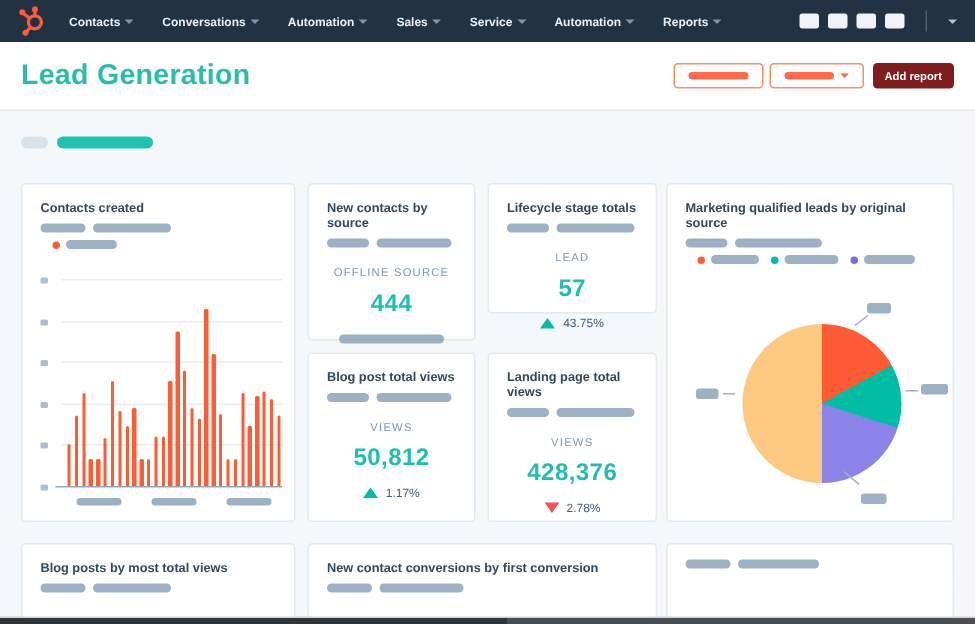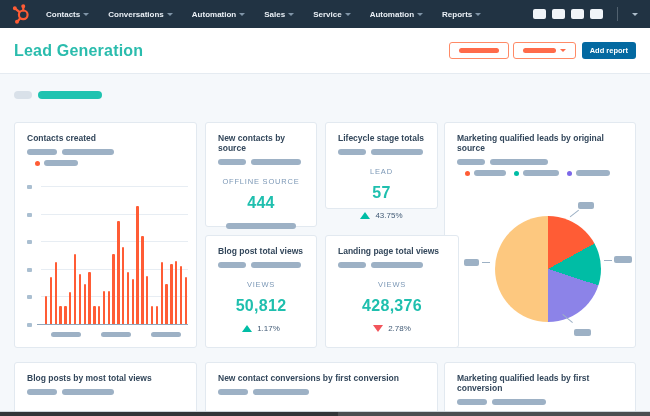--- a/index.html
+++ b/index.html
@@ -23,31 +23,31 @@
   .nav-right { margin-left:auto; display:flex; align-items:center; gap:6px; }
   .nav-sq { width:13px; height:10px; background:#f0f4f8; border-radius:2px; cursor:pointer; }
   .nav-divider { width:1px; height:14px; background:#51616f; margin:0 8px; }
   .nav-right .caret { border-top-color:#aebecb; }
   
   .pageheader {
     position:absolute; top:28px; left:0; right:0; height:46px;
     background:#ffffff; border-bottom:1px solid #e5ebf1;
     display:flex; align-items:center; padding:0 14px;
   }
-  .page-title { color:#2abcad; font-size:16px; font-weight:bold; letter-spacing:0.2px; }
+  .page-title { color:#2abcad; font-size:19px; font-weight:bold; letter-spacing:0.2px; }
   .header-actions { margin-left:auto; display:flex; align-items:center; gap:4px; }
   .btn-outline {
     height:17px; border:1px solid #ff8a66; background:#fff; border-radius:3px;
     display:flex; align-items:center; justify-content:center; gap:4px; padding:0 9px; cursor:pointer;
   }
   .opill { width:40px; height:5px; border-radius:3px; background:#ff6b4a; display:inline-block; }
   .opill.short { width:33px; }
   .btn-outline .caret { border-top-color:#ff6b4a; }
   .btn-solid {
-    height:17px; background:#0369a1; color:#ffffff; border:none; border-radius:3px;
+    height:17px; background:#7f1d1d; color:#ffffff; border:none; border-radius:3px;
     font-size:7.5px; font-weight:bold; padding:0 8px; margin-left:2px;
     font-family:"Liberation Sans", sans-serif; cursor:pointer;
   }
   
   .tabs { position:absolute; top:91px; left:14px; display:flex; gap:6px; }
   .tab-pill { height:8px; border-radius:4px; cursor:pointer; }
   .tab-pill.gray { width:18px; background:#d9e1e9; }
   .tab-pill.teal { width:64px; background:#1ec3b0; }
   
   .card {
@@ -58,21 +58,21 @@
   .ph { height:6px; border-radius:3px; background:#9db1c5; display:inline-block; }
   .ph-row { display:flex; gap:5px; align-items:center; }
   .legend-row { display:flex; gap:4px; align-items:center; margin-top:5px; margin-left:8px; }
   .dot { width:5px; height:5px; border-radius:50%; display:inline-block; }
   
   .c-contacts      { left:14px;  top:122px; width:183px; height:226px; }
   .c-newcontacts   { left:205px; top:122px; width:112px; height:105px; }
   .c-lifecycle     { left:325px; top:122px; width:113px; height:87px; }
   .c-pie           { left:444px; top:122px; width:192px; height:226px; }
   .c-blogviews     { left:205px; top:235px; width:112px; height:113px; }
-  .c-landingviews  { left:325px; top:235px; width:134px; height:113px; }
+  .c-landingviews  { left:325px; top:235px; width:113px; height:113px; }
   .c-blogposts     { left:14px;  top:362px; width:183px; height:58px; }
   .c-conversions   { left:205px; top:362px; width:233px; height:58px; }
   .c-mqlfirst      { left:444px; top:362px; width:192px; height:58px; }
   
   .stat-body { text-align:center; }
   .stat-label { font-size:7.5px; color:#7c98b6; letter-spacing:0.8px; margin-top:12px; }
   .stat-value { font-size:16px; font-weight:bold; color:#1fbfae; margin-top:8px; letter-spacing:0.3px; }
   .stat-pill { margin-top:11px; width:70px; height:6px; border-radius:3px; background:#9db1c5; display:inline-block; }
   .delta { margin-top:9px; display:flex; align-items:center; justify-content:center; gap:5px; font-size:8px; color:#425b76; }
   .tri { width:0; height:0; display:inline-block; }
@@ -331,21 +331,20 @@
 
 <div class="card c-conversions">
   <div class="card-title">New contact conversions by first conversion</div>
   <div class="ph-row">
     <span class="ph" style="width:30px"></span>
     <span class="ph" style="width:56px"></span>
   </div>
 </div>
 
 <div class="card c-mqlfirst">
-  <div class="card-title">Marketing qualified leads by first conversion</div>
   <div class="ph-row">
     <span class="ph" style="width:30px"></span>
     <span class="ph" style="width:54px"></span>
   </div>
 </div>
 
 <div class="bottombar">
   <span class="topline"></span>
   <span class="thumb"></span>
 </div>

